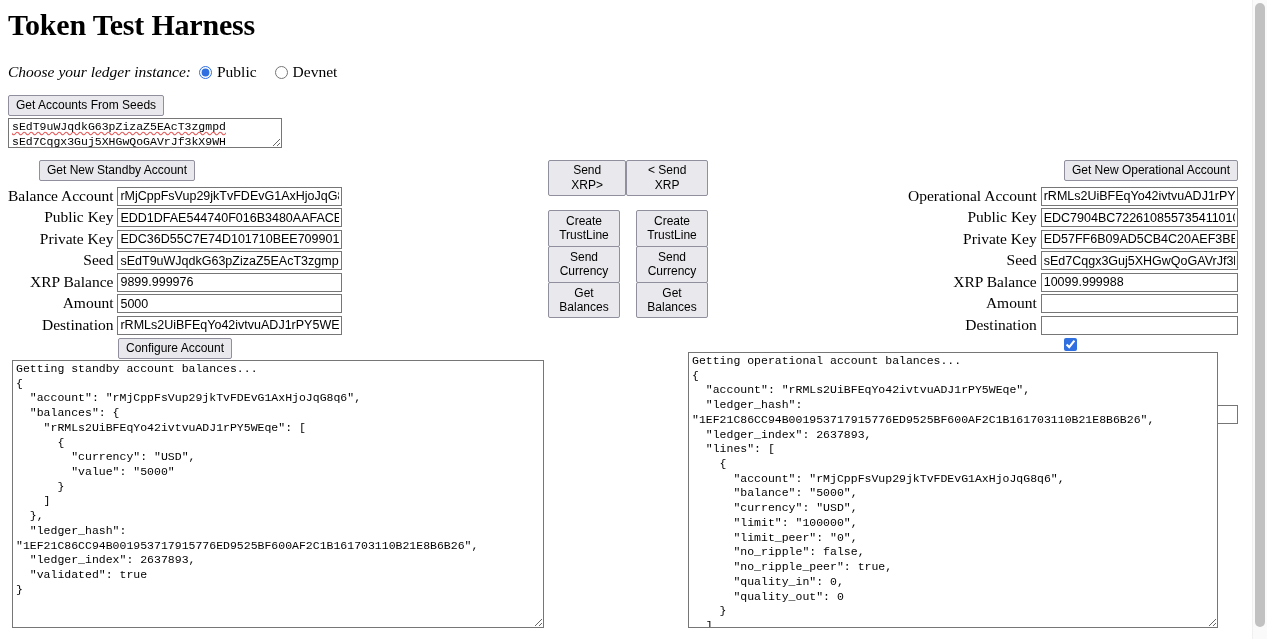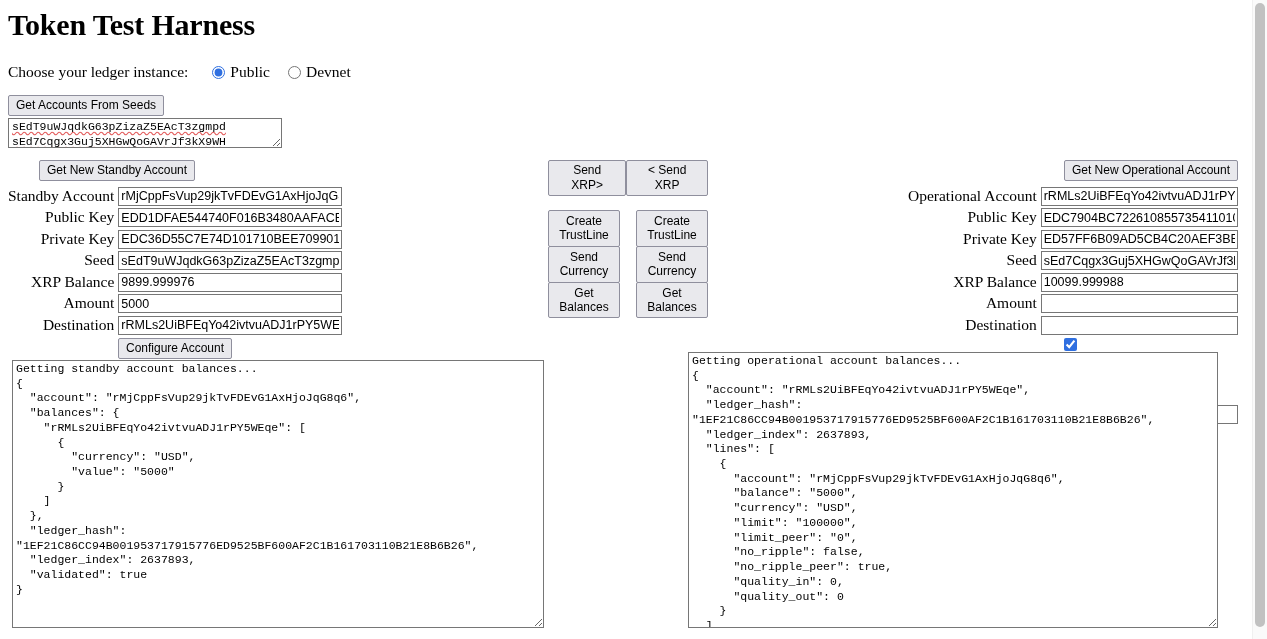--- a/index.html
+++ b/index.html
@@ -31,21 +31,21 @@
     margin: 8px 0 0 8px;
     line-height: 1.1;
     letter-spacing: -0.2px;
   }
   .ledger-row {
     margin: 22px 0 0 8px;
     font-size: 15.5px;
     display: flex;
     align-items: center;
   }
-  .ledger-row .lbl { margin-right: 24px; }
+  .ledger-row .lbl { margin-right: 8px; font-style: italic; }
   .radio-wrap {
     display: inline-flex;
     align-items: center;
     margin-right: 18px;
   }
   input[type="radio"], input[type="checkbox"] {
     accent-color: #2f6fe0;
     width: 13px;
     height: 13px;
     margin: 0 5px 0 0;
@@ -215,21 +215,21 @@
 
   <div id="cols">
 
     <div class="panel" id="left-panel">
       <div class="panel-btn-row">
         <button>Get New Standby Account</button>
       </div>
       <table class="form">
         <tbody>
             <tr>
-          <td class="lab">Standby Account</td>
+          <td class="lab">Balance Account</td>
           <td class="fld"><input type="text" value="rMjCppFsVup29jkTvFDEvG1AxHjoJqG8q6" style=""></td>
         </tr>
         <tr>
           <td class="lab">Public Key</td>
           <td class="fld"><input type="text" value="EDD1DFAE544740F016B3480AAFACE54EC7" style=""></td>
         </tr>
         <tr>
           <td class="lab">Private Key</td>
           <td class="fld"><input type="text" value="EDC36D55C7E74D101710BEE7099014B0E0" style=""></td>
         </tr>

